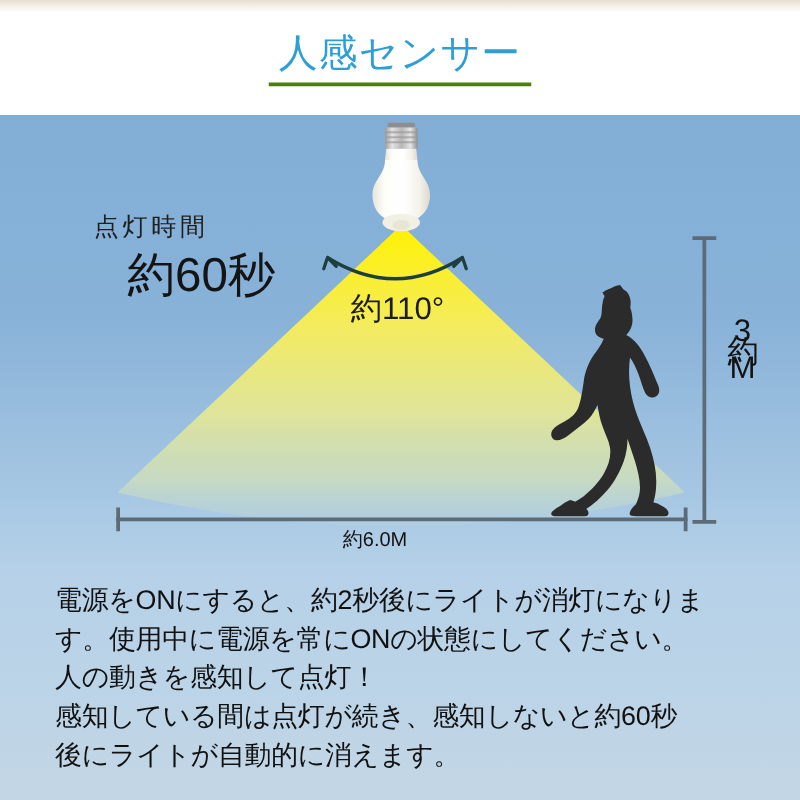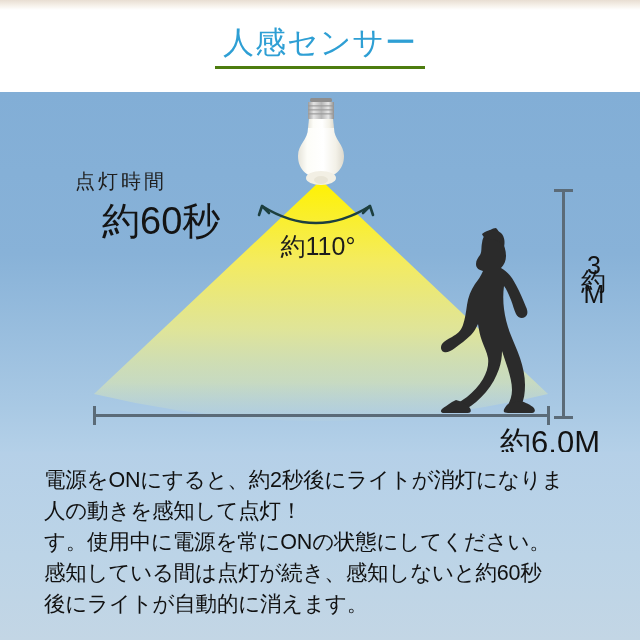--- a/index.html
+++ b/index.html
@@ -150,22 +150,22 @@
     top: 314px;
     width: 3px; height: 19px;
     background: #5b6b78;
   }
   .dim-h-cap-l { left: 93px; }
   .dim-h-cap-r { left: 547px; }
   .dim-h-label {
     position: absolute;
     left: 0; top: 330px;
     width: 600px;
-    text-align: right;
-    font-size: 31px;
+    text-align: center;
+    font-size: 16px;
     color: #131313;
   }
 
   
   .desc {
     position: absolute;
     left: 0; top: 452px;
     width: 640px; height: 188px;
     background: linear-gradient(to bottom, #b5d0e8 0%, #bcd4e7 55%, #c3d6e5 100%);
     padding: 0;
@@ -292,20 +292,20 @@
     <div class="dim-h-cap-l"></div>
     <div class="dim-h-line"></div>
     <div class="dim-h-cap-r"></div>
     <div class="dim-h-label">約6.0M</div>
 
   </div>
 
   <div class="desc">
     <div class="desc-inner">
       <div class="desc-line">電源をONにすると、約2秒後にライトが消灯になりま</div>
+      <div class="desc-line">す。使用中に電源を常にONの状態にしてください。</div>
       <div class="desc-line">人の動きを感知して点灯！</div>
-      <div class="desc-line">す。使用中に電源を常にONの状態にしてください。</div>
       <div class="desc-line">感知している間は点灯が続き、感知しないと約60秒</div>
       <div class="desc-line">後にライトが自動的に消えます。</div>
     </div>
   </div>
 
 </div>
 
 </body></html>

